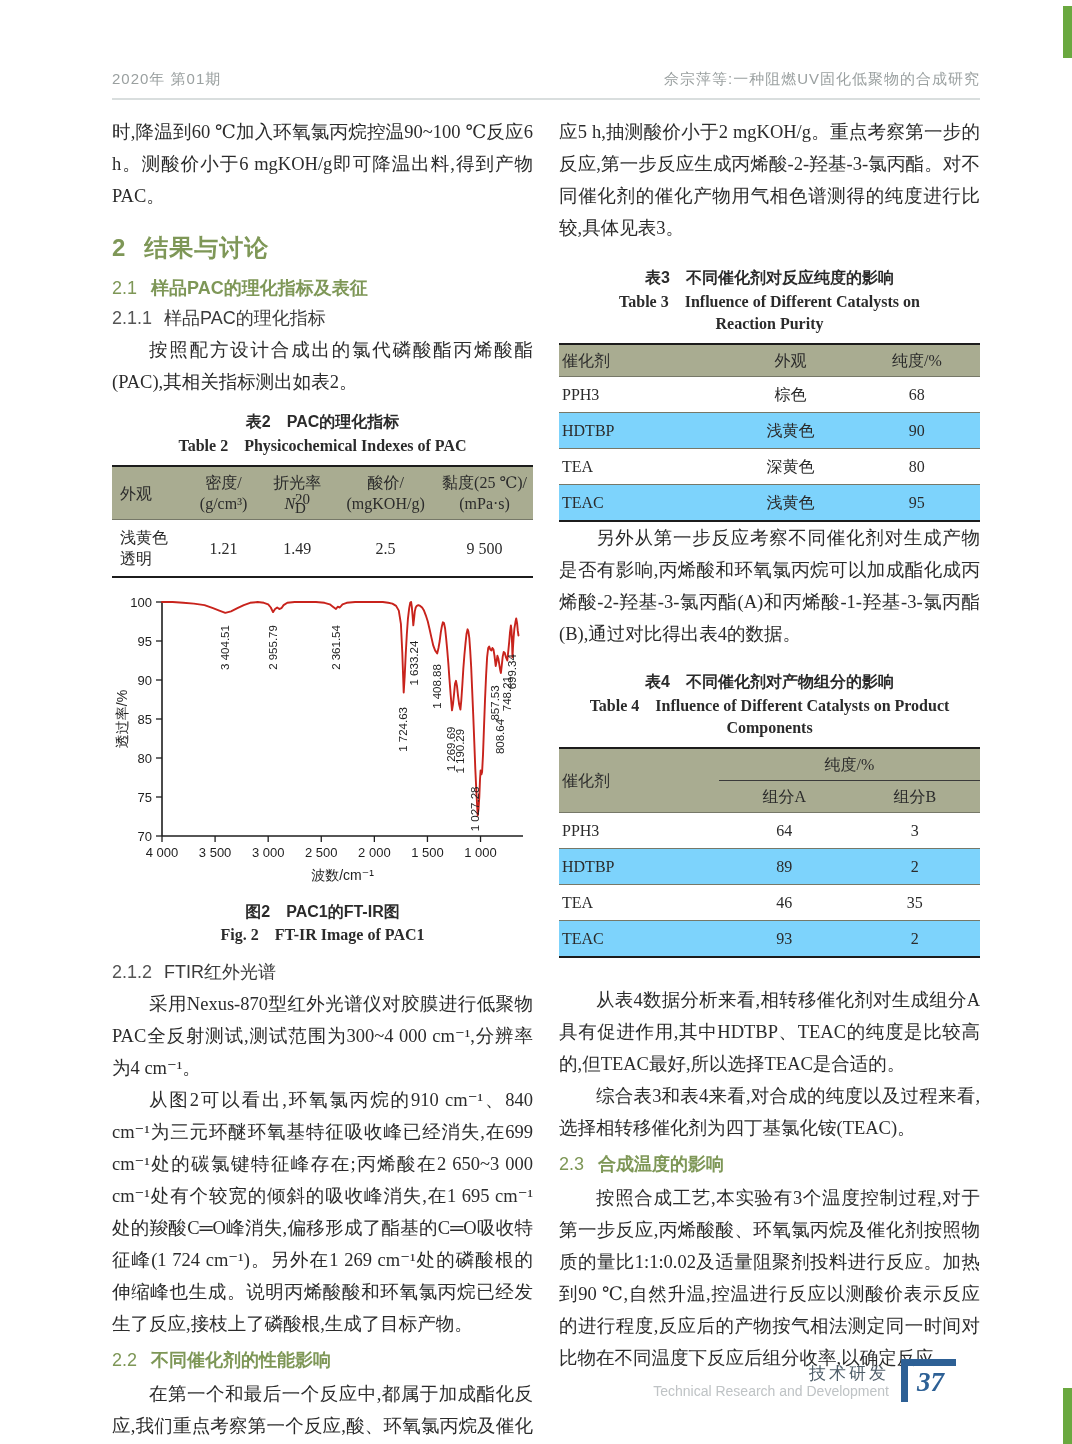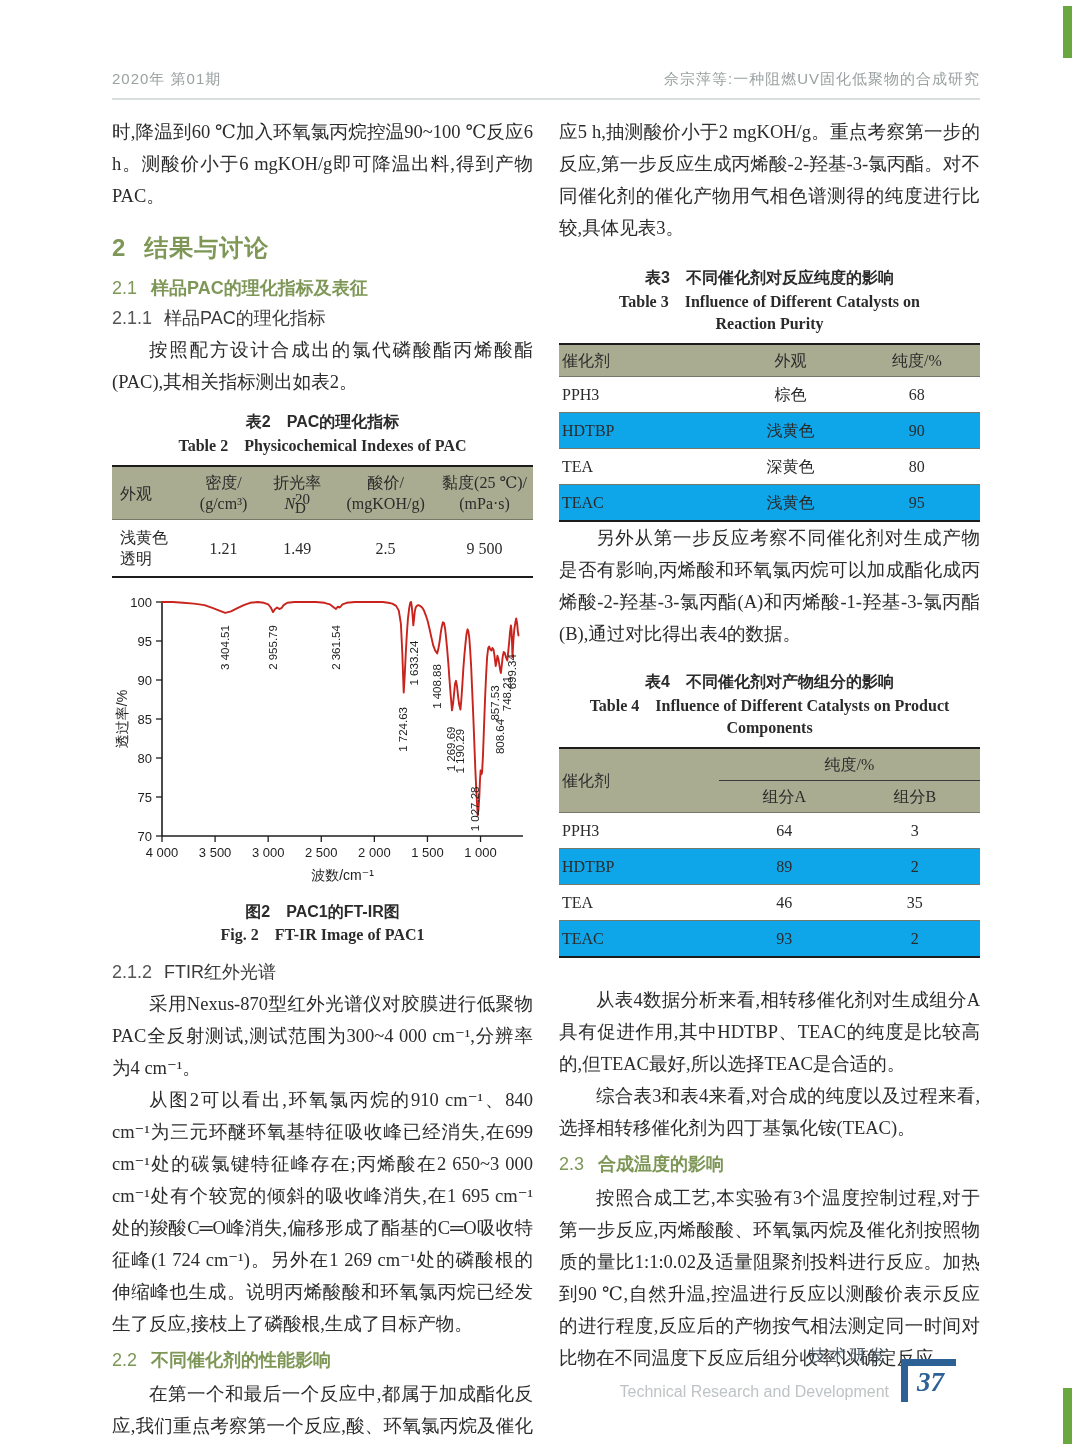--- a/index.html
+++ b/index.html
@@ -53,21 +53,21 @@
     width:100%;border-collapse:collapse;font-size:16px;
     border-top:2.5px solid #1c1c1c;border-bottom:2.5px solid #1c1c1c;
   }
   table.paper th{background:#a9ac91;font-weight:400;padding:5px 3px;line-height:21px;}
   table.paper td{padding:7px 3px;line-height:21px;}
   table.paper th,table.paper td{text-align:center;vertical-align:middle;}
   table.paper tr{border-bottom:1px solid #767868;}
   table.paper tr:last-child{border-bottom:none;border-radius:11px;}
   table.paper .left{text-align:left;}
   table.paper td.pad,table.paper th.pad{text-align:left;}
-  tr.alt{background:#0ea5e9;}
+  tr.alt{background:#7dd3fc;}
   .two-line span{display:block;}
   .nsym i{font-style:italic;}
   .nsym .stack{display:inline-block;vertical-align:-4px;line-height:9px;font-size:15px;text-align:left;}
   .nsym .stack span{display:block;}
   th.purity-span{border-bottom:1px solid #3a3a3a;}
 
   figure.chart{margin:14px 0 0 0;}
   .fig-caption-cn{
     font-family:"Liberation Sans","DejaVu Sans",sans-serif;
     text-align:center;font-size:16px;font-weight:700;margin:6px 0 2px 0;
@@ -79,21 +79,21 @@
     position:absolute;bottom:42px;right:116px;
     display:flex;align-items:flex-end;gap:12px;
   }
   .footer-labels{text-align:right;padding-bottom:3px;}
   .footer-cn{
     font-family:"Liberation Sans","DejaVu Sans",sans-serif;
     font-size:17px;color:#4e5d68;letter-spacing:3px;line-height:20px;
   }
   .footer-en{
     font-family:"Liberation Sans","DejaVu Sans",sans-serif;
-    font-size:16px;color:#bfc3c5;line-height:15px;margin-top:18px;
+    font-size:14px;color:#bfc3c5;line-height:15px;
   }
   .pagenum-box{
     border-top:7px solid #2d6095;border-left:7px solid #2d6095;
     padding:0 12px 4px 9px;
   }
   .pagenum{
     font-family:"Liberation Serif","DejaVu Serif",serif;
     font-style:italic;font-weight:700;font-size:27px;color:#2d6095;line-height:32px;
   }
 </style>

